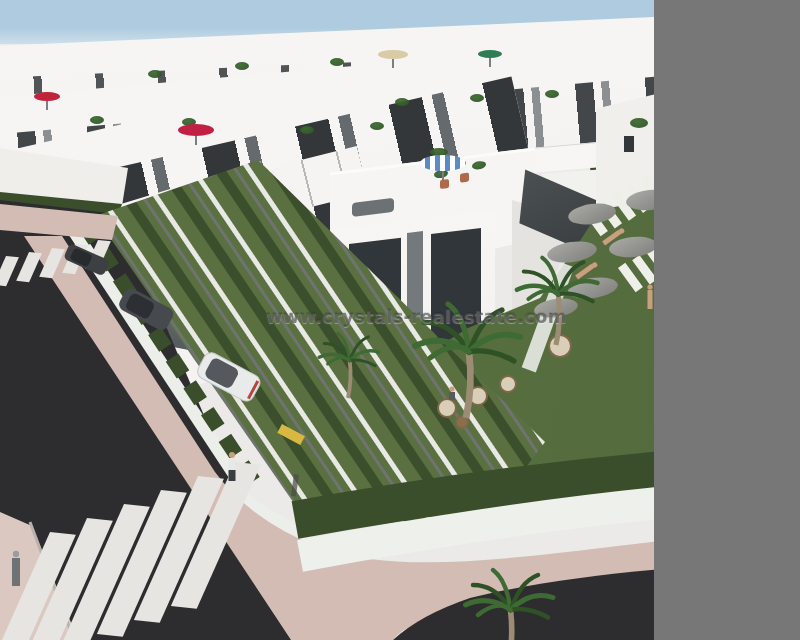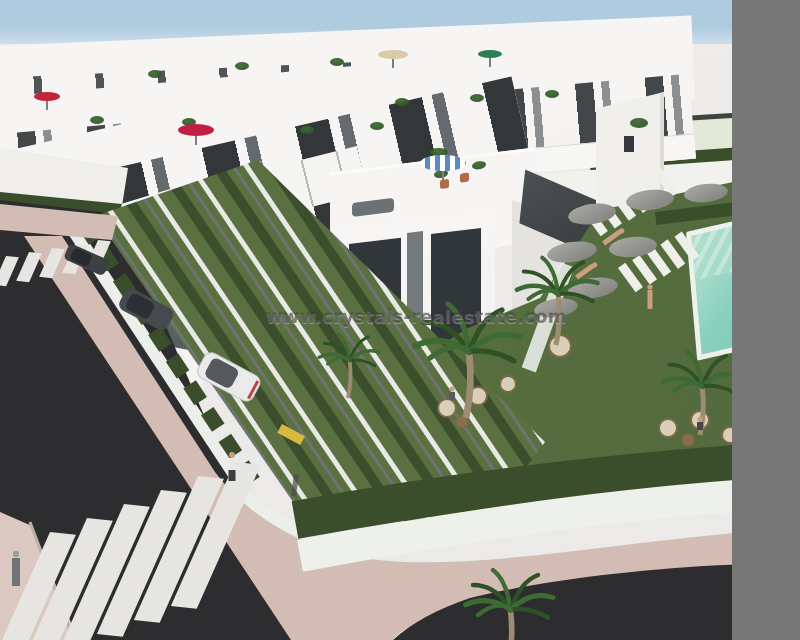--- a/index.html
+++ b/index.html
@@ -1,16 +1,16 @@
 <!DOCTYPE html>
 <html style="--sky: #aecbdf; --skyLight: #d8e5ee; --ground: #ebeae8; --bldg: #f3f2f0; --bldgShade: #dcdbd8; --winDark: #33373a; --glass: #646a6e; --finGray: #5f6467; --asphalt: #2d2d2f; --pink: #d2bcb4; --pinkLight: #dbc8c0; --stripe: #e6e5e1; --lawn: #5c7243; --hedge: #3b4e2b; --pool: #8ed0bf; --poolLight: #c6e6da; --deck: #eef0ec; --umbGray: #a2a39e; --umbGrayDark: #83847f; --lounger: #efefea; --red: #c0243c; --green: #2f7d52; --beige: #d8cba6; --blue: #5b8ac4; --palm: #3e6a33; --palmDark: #2e5226; --trunk: #9c8c74; --skin: #c99f80; --wallGreen: #e2e9d8;"><head>
 <meta charset="utf-8">
 <style>
   html,body{margin:0;padding:0;background:#777;}
-  #stage{position:relative;width:732px;height:640px;overflow:hidden;
+  #stage{position:relative;width:654px;height:640px;overflow:hidden;
          font-family:"DejaVu Sans","Liberation Sans",sans-serif;background:var(--ground);}
   #stage *{position:absolute;box-sizing:border-box;}
 
   
   .sky{left:0;top:0;width:800px;height:50px;
        background:linear-gradient(180deg,var(--sky) 0 55%,var(--skyLight));}
   .far-ground{left:0;top:44px;width:800px;height:140px;
        background:linear-gradient(180deg,#edecea,var(--ground));}
   .bg-wall-green{left:552px;top:116px;width:260px;height:44px;background:var(--wallGreen);
        border-top:5px solid #3f443c;transform:rotate(-3.5deg);}

